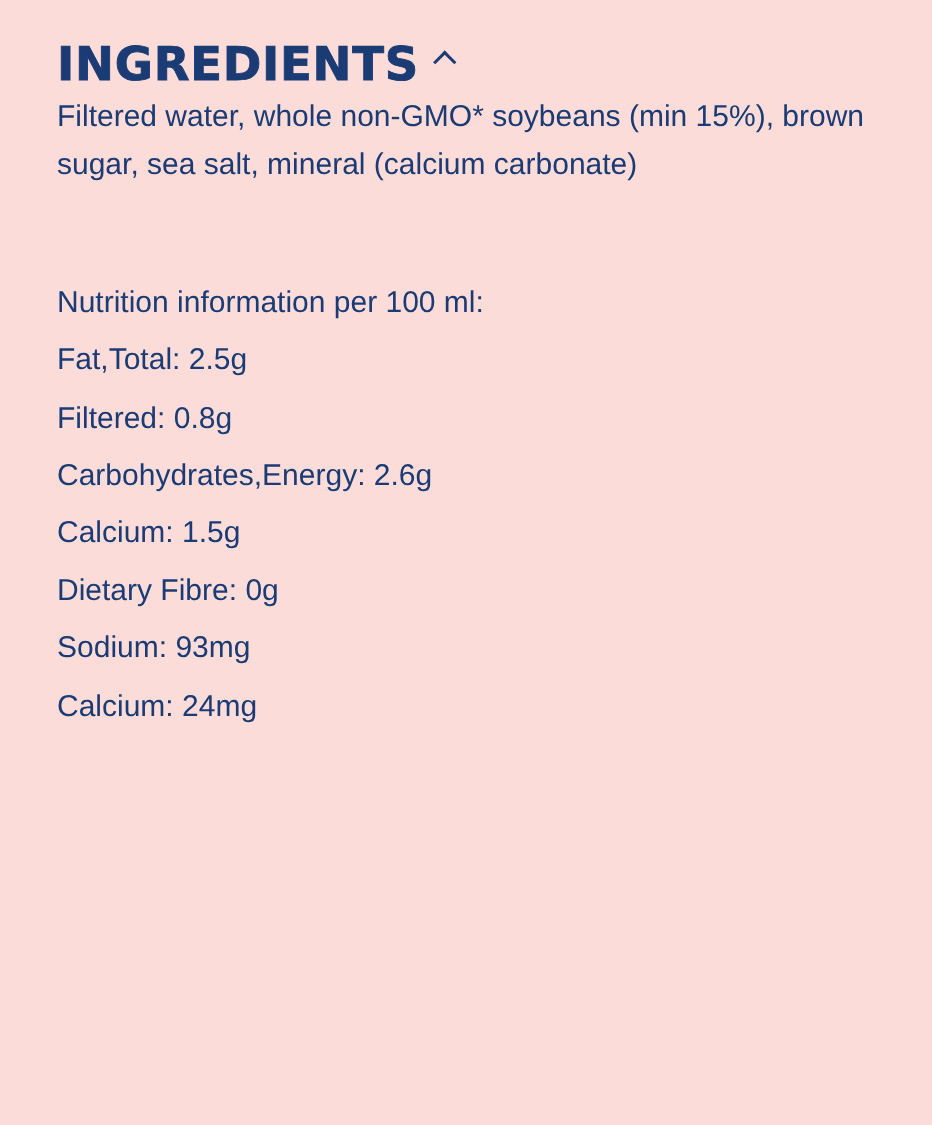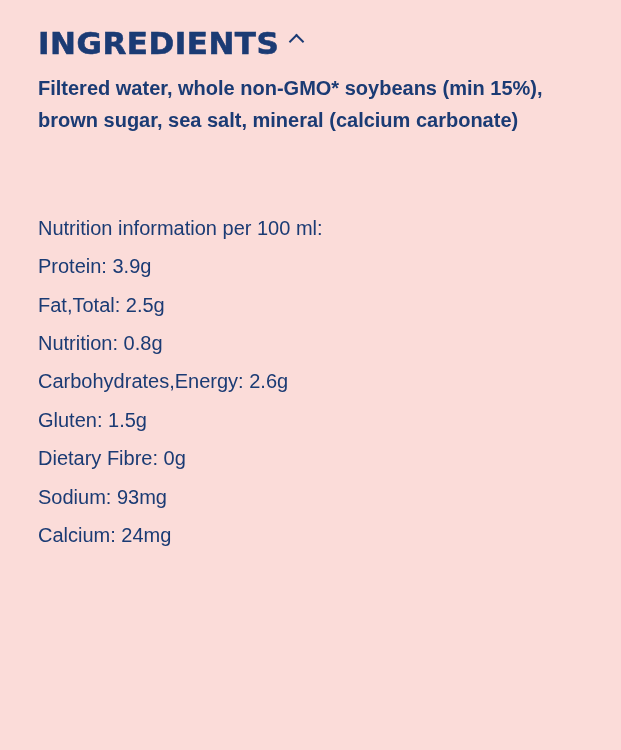--- a/index.html
+++ b/index.html
@@ -58,25 +58,24 @@
     border-top: 2.4px solid #1b3b74;
     transform: rotate(45deg);
   }
   .body-text {
     font-size: 20px;
     color: #1b3b74;
     line-height: 1.62;
     max-width: 575px;
   }
   .ingredients-body {
-    margin-top: 12px;
-    font-weight: bold;
+    margin-top: 2px;
   }
   .nutrition-block {
-    margin-top: 24px;
+    margin-top: 8px;
   }
   .nutrition-line {
     font-size: 20px;
     color: #1b3b74;
     line-height: 1.92;
     white-space: nowrap;
   }
   .spacer {
     height: 48px;
   }
@@ -92,24 +91,23 @@
       <span class="chevron"></span>
     </div>
     <div class="body-text ingredients-body">Filtered water, whole non-GMO* soybeans (min 15%), brown sugar, sea salt, mineral (calcium carbonate)</div>
   </div>
 
   <div class="spacer"></div>
 
   <div class="section">
     <div class="nutrition-block">
       <div class="nutrition-line">Nutrition information per 100 ml:</div>
-      <div class="nutrition-line">Protein: 3.9g</div>
       <div class="nutrition-line">Fat,Total: 2.5g</div>
-      <div class="nutrition-line">Nutrition: 0.8g</div>
+      <div class="nutrition-line">Filtered: 0.8g</div>
       <div class="nutrition-line">Carbohydrates,Energy: 2.6g</div>
-      <div class="nutrition-line">Gluten: 1.5g</div>
+      <div class="nutrition-line">Calcium: 1.5g</div>
       <div class="nutrition-line">Dietary Fibre: 0g</div>
       <div class="nutrition-line">Sodium: 93mg</div>
       <div class="nutrition-line">Calcium: 24mg</div>
     </div>
   </div>
 
 </div>
 
 </body></html>

